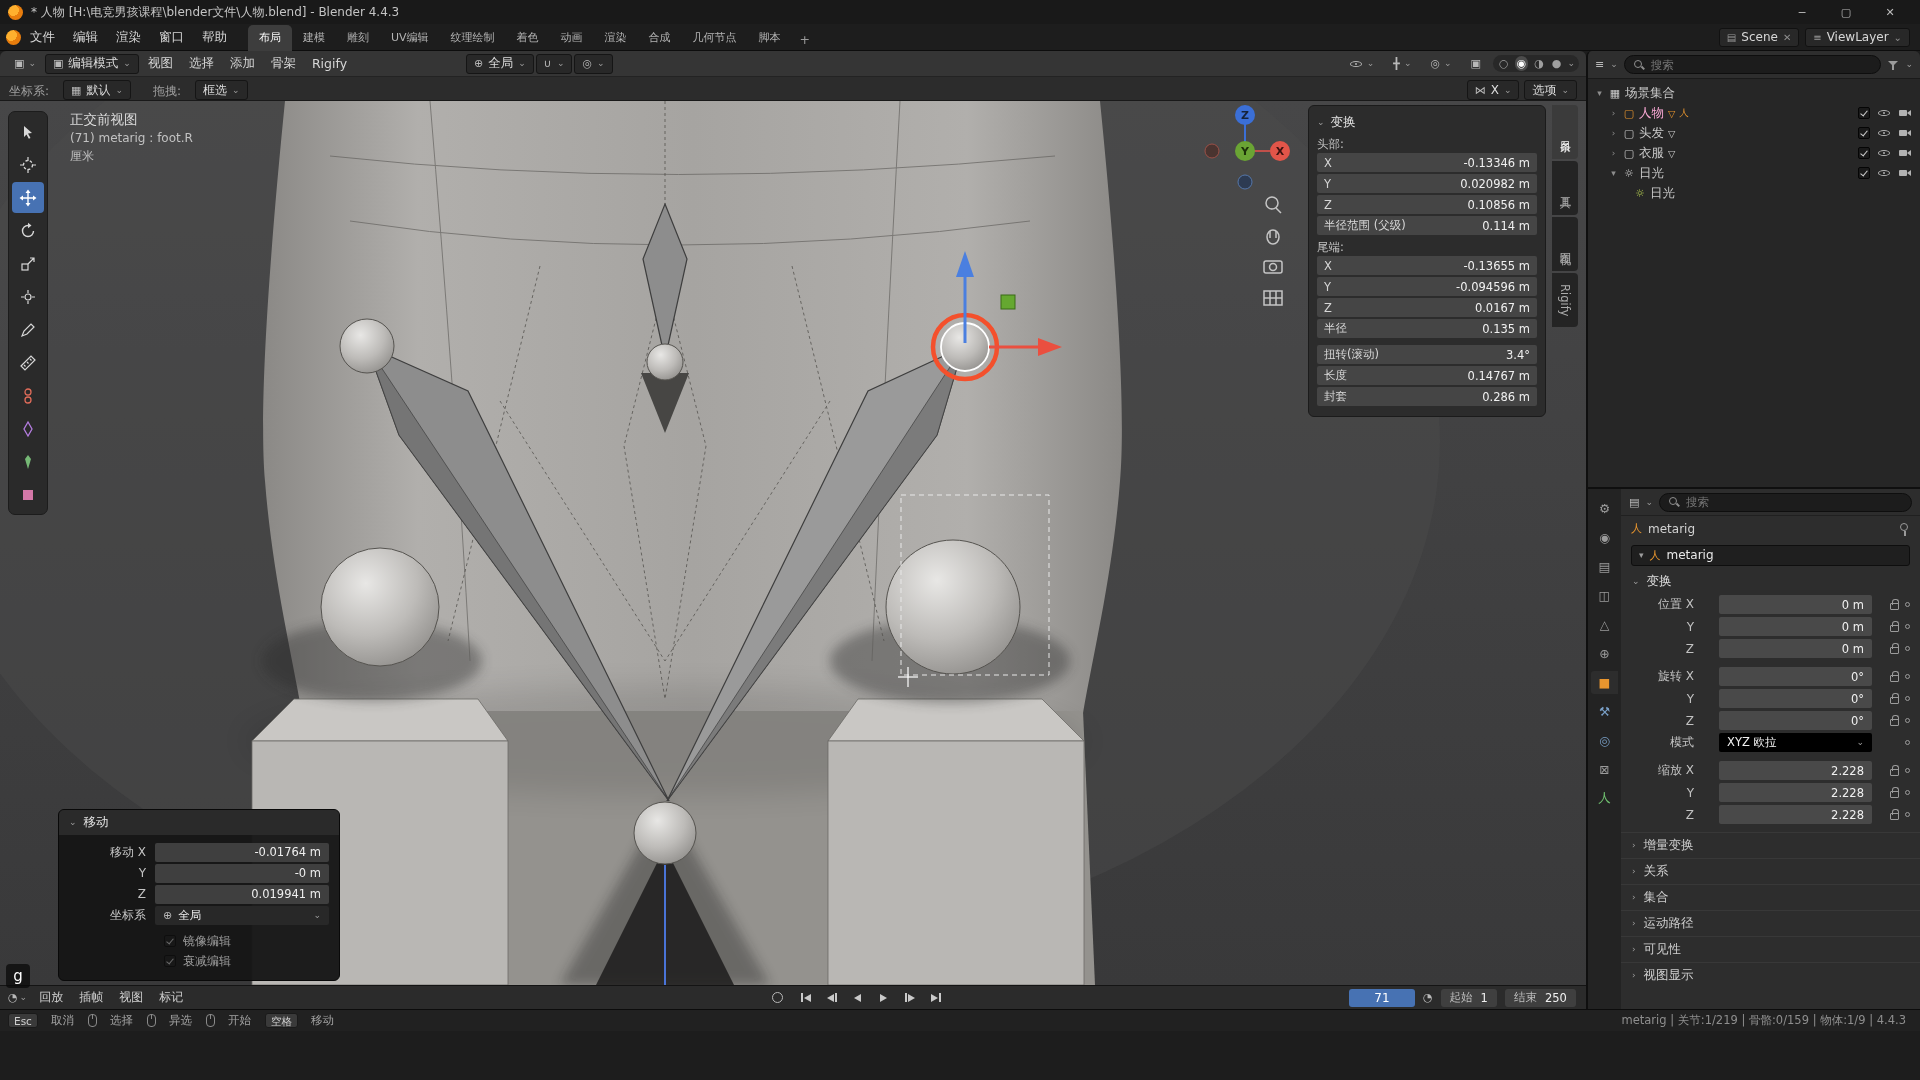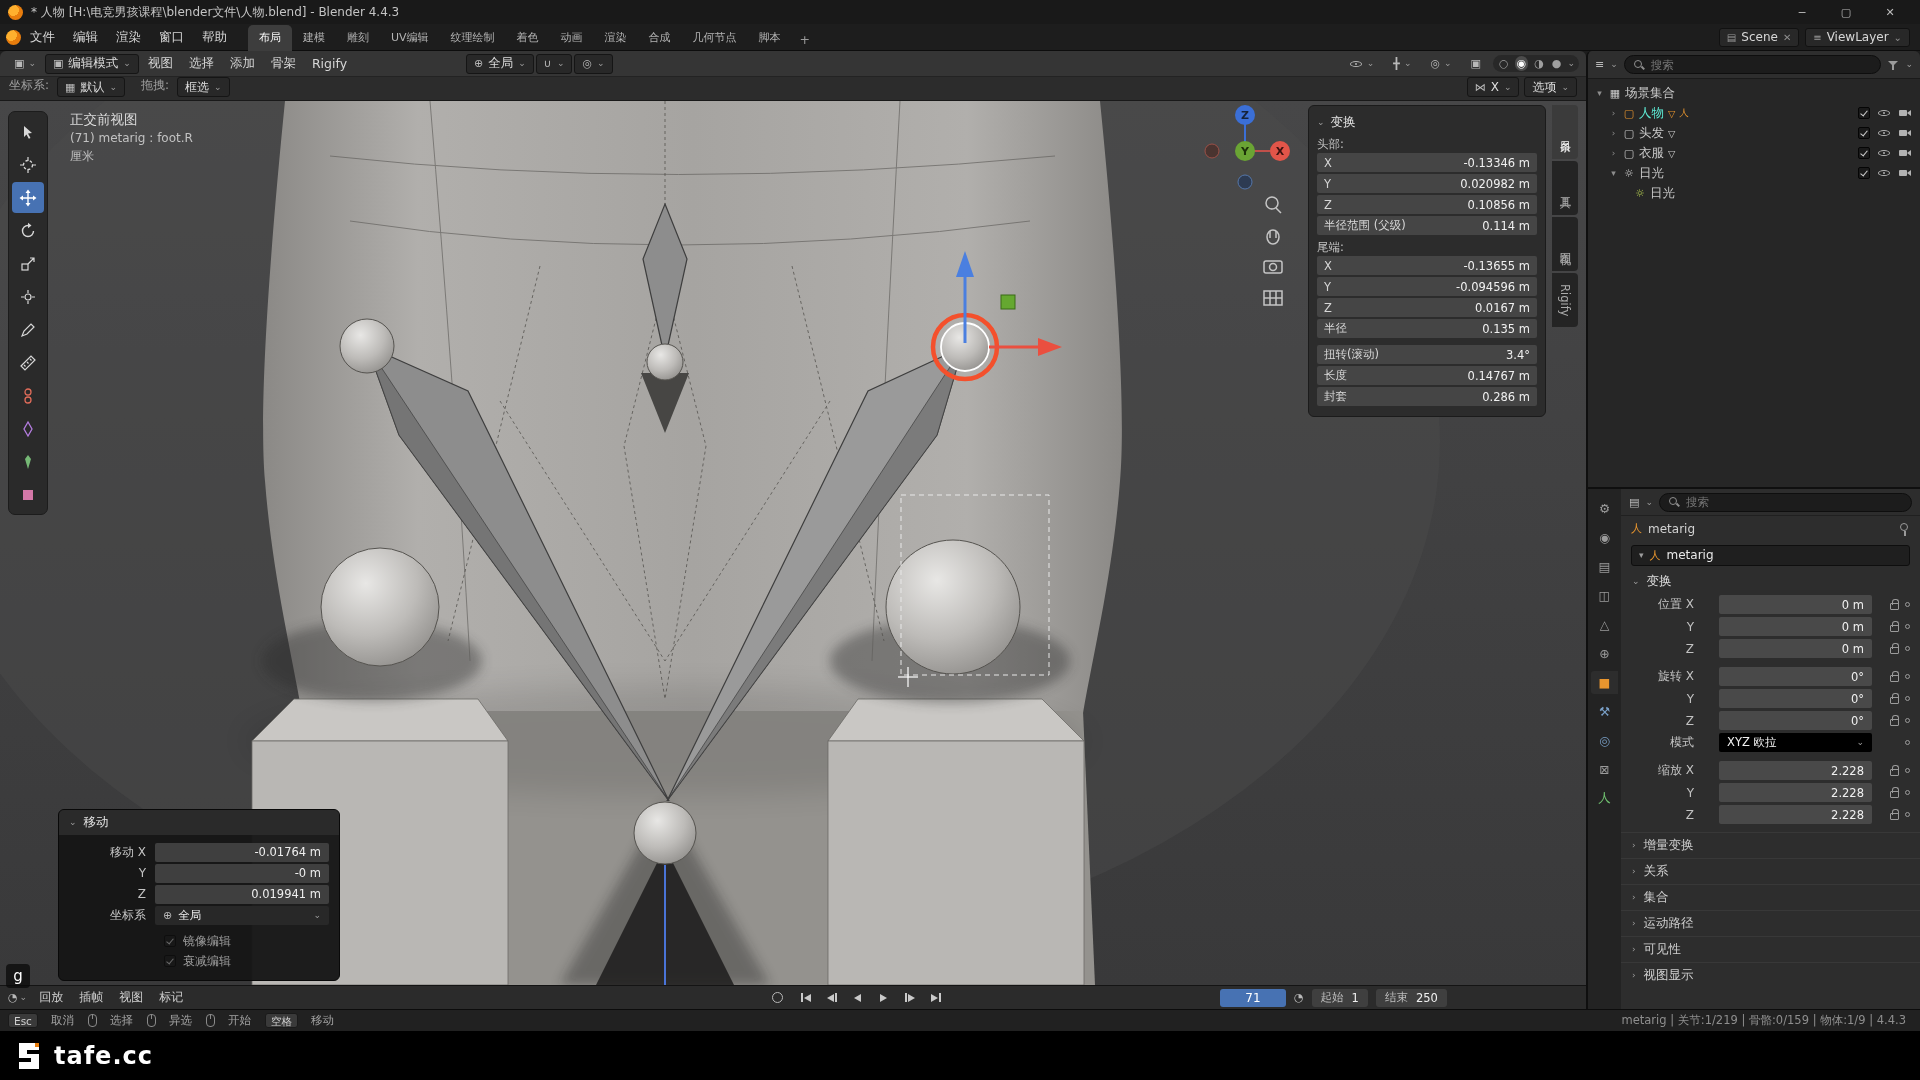--- a/index.html
+++ b/index.html
@@ -21,21 +21,21 @@
 .ws-tab{padding:5px 11px 6px;color:#b4b4b4;font-size:11px;border-radius:5px 5px 0 0;white-space:nowrap}
 .ws-tab.active{background:#3d3d3d;color:#fff}
 .ws-add{padding:4px 8px;color:#9a9a9a}
 .mb-right{margin-left:auto;display:flex;align-items:center;gap:6px;padding-right:4px}
 .mb-pill{height:19px;background:#282828;border:1px solid #111;border-radius:3px;display:flex;align-items:center;gap:5px;padding:0 7px;font-size:12px;color:#d8d8d8}
 .mb-pill .pill-ico{color:#9a9a9a;font-size:10px}
 .mb-x{color:#8f8f8f;font-size:10px}
 
 
 #vp-header{position:absolute;left:0;top:51px;width:1586px;height:26px;background:#353535;border-bottom:1px solid #232323;display:flex;align-items:center;gap:2px;padding:0 7px;font-size:12.5px;border-radius:6px 6px 0 0}
-#vp-header2{position:absolute;left:0;top:77px;width:1586px;height:24px;background:#2c2c2c;border-bottom:1px solid #191919;display:flex;align-items:flex-start;padding:0 9px;font-size:12px;gap:8px}
+#vp-header2{position:absolute;left:0;top:77px;width:1586px;height:24px;background:#2c2c2c;border-bottom:1px solid #191919;display:flex;align-items:flex-end;padding:0 9px;font-size:12px;gap:14px}
 .hdr-btn{display:flex;align-items:center;gap:4px;padding:2px 7px;border-radius:3px;color:#d6d6d6;white-space:nowrap}
 .hdr-dd{background:#282828;border:1px solid #151515;height:20px;display:flex;align-items:center;gap:5px;padding:0 7px;border-radius:3px;color:#dedede;white-space:nowrap}
 .hdr-ico{font-size:11px;color:#b9b9b9}
 .caret{font-size:9px;color:#9d9d9d;line-height:1}
 .vp-right{margin-left:auto;display:flex;align-items:center;gap:5px}
 .shade-group{display:flex;align-items:center;background:#282828;border-radius:10px;padding:1px 4px;gap:4px}
 .shade-ico{font-size:11px;color:#9f9f9f;padding:1px 2px}
 .shade-ico.active{color:#fff;background:#4c4c4c;border-radius:8px}
 .hdr-label{color:#9f9f9f}
 
@@ -117,21 +117,21 @@
 .pr-collapse{height:26px;display:flex;align-items:center;gap:8px;padding:0 11px;color:#cecece;font-size:12.5px;border-top:1px solid #383838;background:#2d2d2d}
 
 
 #timeline{position:absolute;left:0;top:985px;width:1586px;height:24px;background:#2b2b2b;border-top:1px solid #141414;display:flex;align-items:center;padding:0 8px;font-size:12px}
 .tl-menu{padding:2px 8px;color:#cfcfcf;white-space:nowrap}
 #transport{position:absolute;left:770px;display:flex;align-items:center;gap:3px}
 .tp-btn{width:23px;height:18px;display:flex;align-items:center;justify-content:center;gap:1px;border-radius:3px}
 .tri-r{width:0;height:0;border-left:7px solid #c9c9c9;border-top:4.5px solid transparent;border-bottom:4.5px solid transparent}
 .tri-l{width:0;height:0;border-right:7px solid #c9c9c9;border-top:4.5px solid transparent;border-bottom:4.5px solid transparent}
 .tp-bar{width:2px;height:9px;background:#c9c9c9}
-.tl-fields{position:absolute;left:1220px;display:flex;align-items:center;gap:8px}
+.tl-fields{position:absolute;left:1349px;display:flex;align-items:center;gap:8px}
 .frame-field{width:66px;height:18px;background:#4772b3;border-radius:3px;display:flex;align-items:center;justify-content:center;color:#fff;font-size:12px}
 .range-field{height:18px;background:#3f3f3f;border-radius:3px;display:flex;align-items:center;gap:8px;padding:0 9px;font-size:11.5px}
 .range-field .rf-label{color:#bdbdbd}
 .range-field .rf-val{color:#f0f0f0}
 .rec-circle{width:11px;height:11px;border:1.5px solid #b9b9b9;border-radius:50%;margin:0 8px 0 2px}
 
 
 #statusbar{position:absolute;left:0;top:1009px;width:1920px;height:22px;background:#212121;border-top:1px solid #0c0c0c;display:flex;align-items:center;padding:0 8px;gap:14px;font-size:11.5px;color:#a3a3a3}
 .hint{display:flex;align-items:center;gap:13px;white-space:nowrap}
 .key{background:#3a3a3a;border:1px solid #1a1a1a;border-radius:3px;padding:0 5px;height:15px;line-height:14px;font-size:10.5px;color:#d0d0d0}
@@ -664,21 +664,21 @@
     </div>
     <div class="ol-rows">
       <div class="ol-row" style="padding-left:4px">
         <span class="ol-caret">▾</span>
         <span class="ol-ico">▦</span>
         <span class="ol-label">场景集合</span>
       </div>
       <div class="ol-row" style="padding-left:18px">
         <span class="ol-caret">›</span>
         <span class="ol-ico orange">▢</span>
-        <span class="ol-label" style="color:#5eead4">人物</span>
+        <span class="ol-label" style="color:#f9a8d4">人物</span>
         <span class="ol-mini orange">▽</span>
         <span class="ol-mini orange">人</span>
         <span class="ol-spacer"></span>
         <span class="ol-rightico">
           <span class="cb"></span>
           <span class="icon-eye"></span>
           <span class="icon-cam"></span>
         </span>
       </div>
       <div class="ol-row" style="padding-left:18px">
@@ -938,23 +938,16 @@
       <span class="icon-mouse"></span>
       <span>开始</span>
     </span>
     <span class="hint">
       <span class="key">空格</span>
       <span>移动</span>
     </span>
     <span class="sb-info">metarig | 关节:1/219 | 骨骼:0/159 | 物体:1/9 | 4.4.3</span>
   </div>
 
-  <div id="watermark">
-    <svg width="30" height="30" viewBox="0 0 30 30">
-      <path d="M5,2 H25 V9 H13 V13 H25 V28 H5 V21 H17 V17 H5 Z" fill="#ffffff"></path>
-      <rect x="21" y="2" width="4" height="4" fill="#e87d0d"></rect>
-    </svg>
-    <span class="wm-text">tafe.cc</span>
-  </div>
 
   <div id="screencast-key">g</div>
 
 </div>
 
 </body></html>

